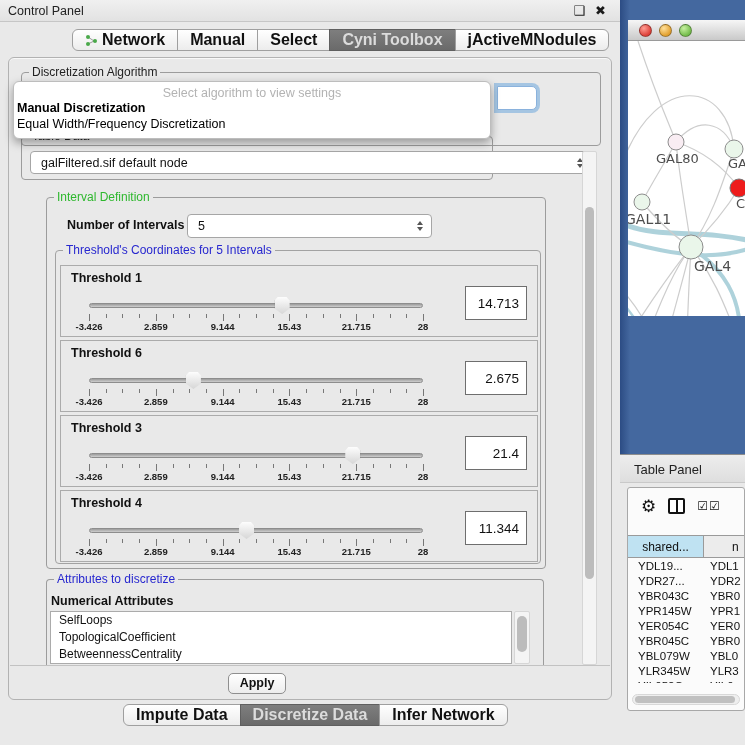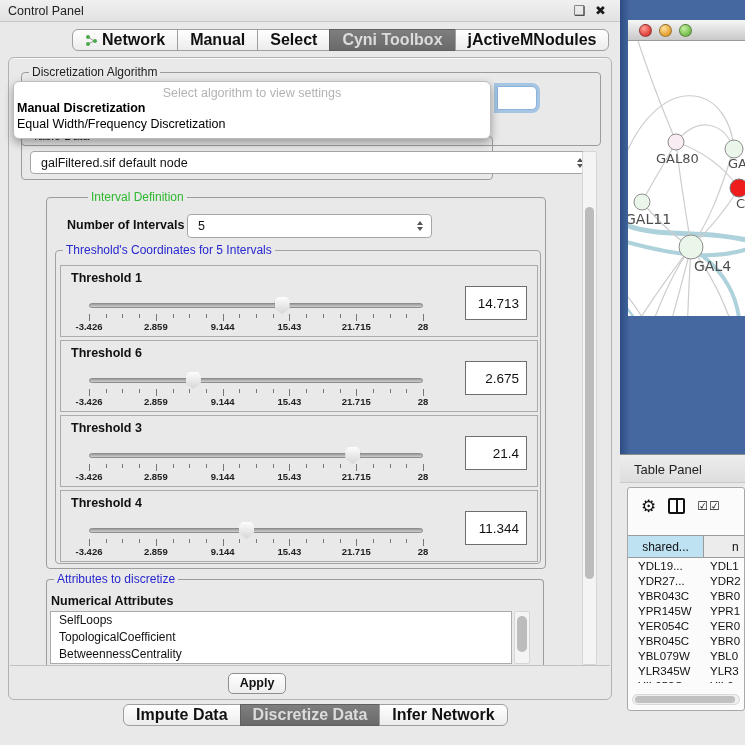--- a/index.html
+++ b/index.html
@@ -20,21 +20,21 @@
   .tab:last-child { border-radius:0 6px 6px 0; }
   .tab.sel { background:linear-gradient(#7e7e7e,#6a6a6a); color:#dcdcdc; border-color:#5f5f5f; }
   #top-tabs { left:72px; top:29px; }
   #bottom-tabs { left:123px; top:704px; }
 
   .outer-panel { position:absolute; left:8px; top:57px; width:604px; height:643px; background:#e9e9e9; border:1px solid #b2b2b2; border-radius:6px; box-shadow:inset 0 1px 0 #f8f8f8; }
 
   
   .group { position:absolute; border:1px solid #9c9c9c; border-radius:4px; }
   .group > .gtitle { position:absolute; top:-8px; left:7px; background:#e9e9e9; padding:0 3px; font-size:12px; white-space:nowrap; }
-  .gtitle.green { color:#2eb82e;margin-left:34px; }
+  .gtitle.green { color:#2eb82e; }
   .gtitle.blue  { color:#2727cf; }
   .gtitle.plain { color:#222; }
 
   
   .combo { position:absolute; background:#fff; border:1px solid #a6a6a6; border-radius:4px; display:flex; align-items:center; padding:0 6px 0 10px; font-size:12.5px; color:#111; }
   .combo .cval { flex:1; overflow:hidden; white-space:nowrap; }
   .stepper { display:flex; flex-direction:column; gap:2px; align-items:center; width:10px; }
   .stepper i { width:0; height:0; border-left:3.5px solid transparent; border-right:3.5px solid transparent; }
   .stepper i.up { border-bottom:4px solid #555; }
   .stepper i.dn { border-top:4px solid #555; }

